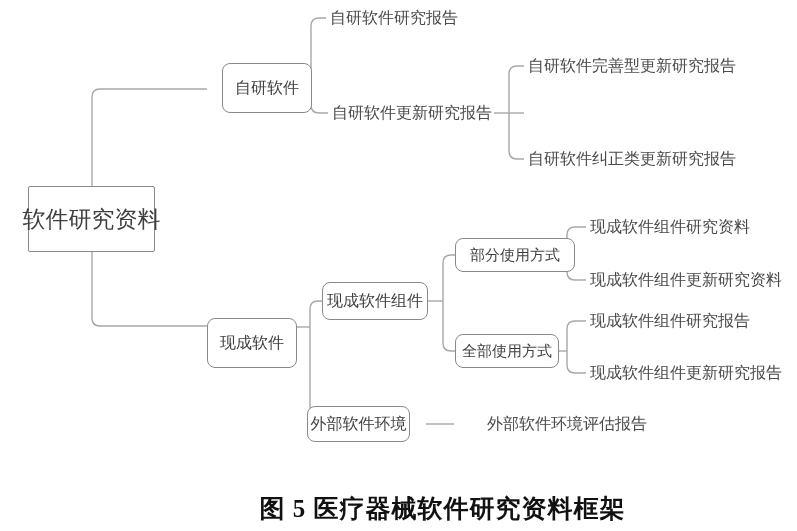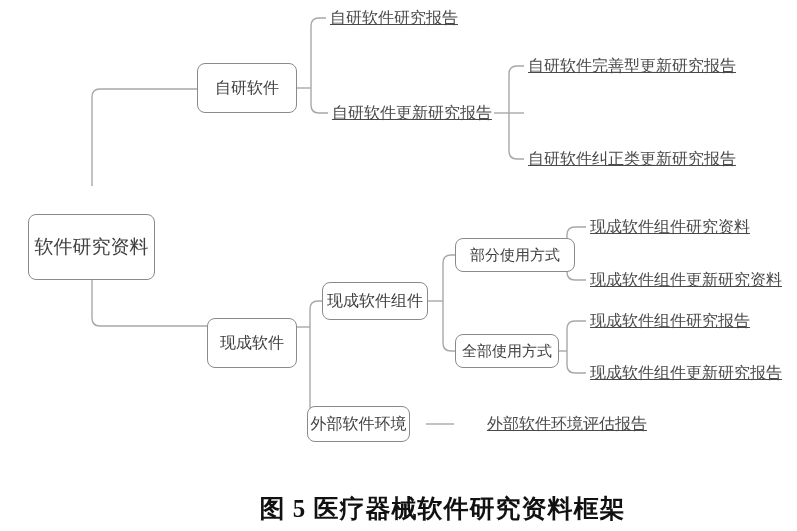--- a/index.html
+++ b/index.html
@@ -35,32 +35,30 @@
     border-radius: 8px;
     background: #ffffff;
     display: flex;
     align-items: center;
     justify-content: center;
     color: #3f3f3f;
     font-size: 16px;
     white-space: nowrap;
   }
   .node.root {
-    border-radius: 8px;
-    font-size: 19px;
-    margin-top: 28px;
+    border-radius: 2px;
+    font-size: 23px;
   }
   .leaf {
     position: absolute;
     transform: translateY(-50%);
     color: #4a4a4a;
     font-size: 16px;
     line-height: 20px;
     white-space: nowrap;
-    text-decoration: underline;
   }
   .caption {
     position: absolute;
     left: 0;
     top: 492px;
     width: 797px;
     text-align: center;
     font-family: "Liberation Serif", "DejaVu Serif", serif;
     font-weight: bold;
     font-size: 25px;
@@ -95,21 +93,21 @@
     <path d="M567,255 V235 Q567,227 575,227 H586"></path>
     <path d="M567,255 V272 Q567,280 575,280 H586"></path>
     <path d="M559,351 H567"></path>
     <path d="M567,351 V329 Q567,321 575,321 H586"></path>
     <path d="M567,351 V365 Q567,373 575,373 H586"></path>
     <path d="M426,424 H454"></path>
   </svg>
 
   <div class="node root" style="left:28px; top:186px; width:127px; height:66px;">软件研究资料</div>
 
-  <div class="node" style="left:197px; top:63px; width:100px; height:50px;">自研软件</div>
+  <div class="node" style="left:222px; top:63px; width:90px; height:50px;">自研软件</div>
 
   <div class="node" style="left:207px; top:318px; width:90px; height:50px;">现成软件</div>
 
   <div class="node" style="left:322px; top:282px; width:106px; height:38px;">现成软件组件</div>
 
   <div class="node" style="left:307px; top:406px; width:103px; height:36px;text-align:right;">外部软件环境</div>
 
   <div class="node" style="left:455px; top:238px; width:120px; height:34px; font-size:15px;">部分使用方式</div>
 
   <div class="node" style="left:455px; top:334px; width:104px; height:34px; font-size:15px;">全部使用方式</div>

